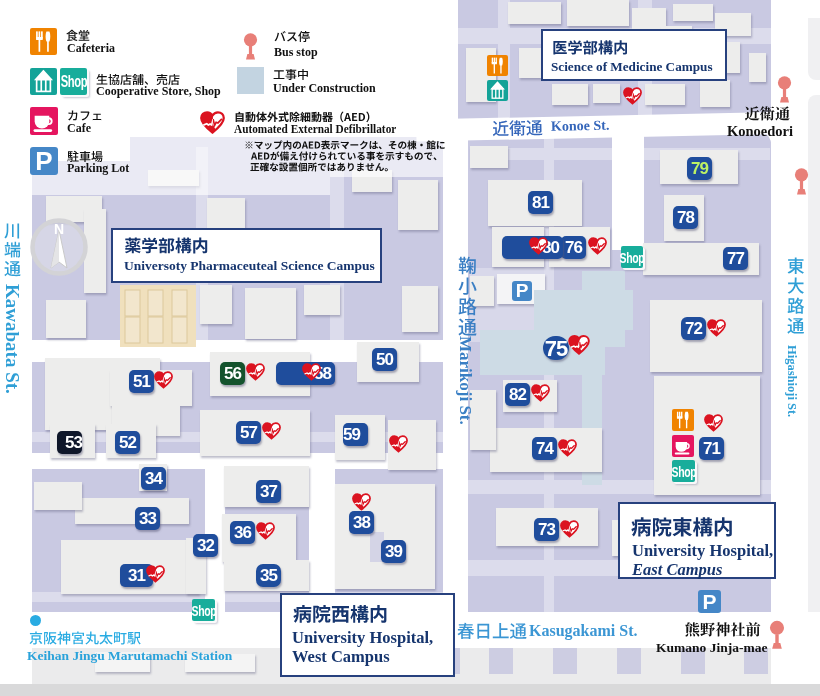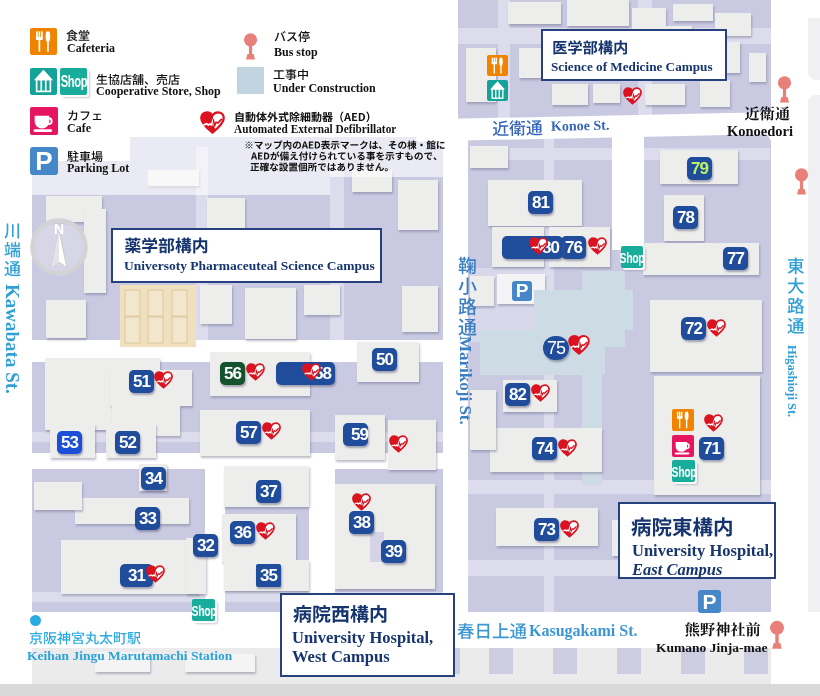--- a/index.html
+++ b/index.html
@@ -246,43 +246,43 @@
 <div style="position:absolute;left:185px;top:654px;width:70px;height:18px;background:#f4f4f4;box-shadow:1px 2px 2px rgba(110,110,140,.45);"></div>
 
 <div style="position:absolute;left:120px;top:564px;width:33px;height:23px;background:#1f4d9c;border-radius:5px;color:#fff;font-weight:bold;font-size:17px;font-family:'Liberation Sans',sans-serif;text-align:center;line-height:24px;letter-spacing:-1px;box-shadow:1px 2px 2px rgba(90,90,120,.5);">31</div>
 
 <div style="position:absolute;left:193px;top:534px;width:25px;height:23px;background:#1f4d9c;border-radius:5px;color:#fff;font-weight:bold;font-size:17px;font-family:'Liberation Sans',sans-serif;text-align:center;line-height:24px;letter-spacing:-1px;box-shadow:1px 2px 2px rgba(90,90,120,.5);">32</div>
 
 <div style="position:absolute;left:135px;top:507px;width:25px;height:23px;background:#1f4d9c;border-radius:5px;color:#fff;font-weight:bold;font-size:17px;font-family:'Liberation Sans',sans-serif;text-align:center;line-height:24px;letter-spacing:-1px;box-shadow:1px 2px 2px rgba(90,90,120,.5);">33</div>
 
 <div style="position:absolute;left:141px;top:467px;width:25px;height:23px;background:#1f4d9c;border-radius:5px;color:#fff;font-weight:bold;font-size:17px;font-family:'Liberation Sans',sans-serif;text-align:center;line-height:24px;letter-spacing:-1px;box-shadow:1px 2px 2px rgba(90,90,120,.5);">34</div>
 
-<div style="position:absolute;left:256px;top:564px;width:25px;height:23px;background:#1f4d9c;border-radius:2px;color:#fff;font-weight:bold;font-size:17px;font-family:'Liberation Sans',sans-serif;text-align:center;line-height:24px;letter-spacing:-1px;box-shadow:1px 2px 2px rgba(90,90,120,.5);">35</div>
+<div style="position:absolute;left:256px;top:564px;width:25px;height:23px;background:#1f4d9c;border-radius:7px;color:#fff;font-weight:bold;font-size:17px;font-family:'Liberation Sans',sans-serif;text-align:center;line-height:24px;letter-spacing:-1px;box-shadow:1px 2px 2px rgba(90,90,120,.5);">35</div>
 
 <div style="position:absolute;left:230px;top:521px;width:25px;height:23px;background:#1f4d9c;border-radius:5px;color:#fff;font-weight:bold;font-size:17px;font-family:'Liberation Sans',sans-serif;text-align:center;line-height:24px;letter-spacing:-1px;box-shadow:1px 2px 2px rgba(90,90,120,.5);">36</div>
 
 <div style="position:absolute;left:256px;top:480px;width:25px;height:23px;background:#1f4d9c;border-radius:5px;color:#fff;font-weight:bold;font-size:17px;font-family:'Liberation Sans',sans-serif;text-align:center;line-height:24px;letter-spacing:-1px;box-shadow:1px 2px 2px rgba(90,90,120,.5);">37</div>
 
 <div style="position:absolute;left:349px;top:511px;width:25px;height:23px;background:#1f4d9c;border-radius:5px;color:#fff;font-weight:bold;font-size:17px;font-family:'Liberation Sans',sans-serif;text-align:center;line-height:24px;letter-spacing:-1px;box-shadow:1px 2px 2px rgba(90,90,120,.5);">38</div>
 
 <div style="position:absolute;left:381px;top:540px;width:25px;height:23px;background:#1f4d9c;border-radius:5px;color:#fff;font-weight:bold;font-size:17px;font-family:'Liberation Sans',sans-serif;text-align:center;line-height:24px;letter-spacing:-1px;box-shadow:1px 2px 2px rgba(90,90,120,.5);">39</div>
 
 <div style="position:absolute;left:129px;top:370px;width:25px;height:23px;background:#1f4d9c;border-radius:5px;color:#fff;font-weight:bold;font-size:17px;font-family:'Liberation Sans',sans-serif;text-align:center;line-height:24px;letter-spacing:-1px;box-shadow:1px 2px 2px rgba(90,90,120,.5);">51</div>
 
 <div style="position:absolute;left:115px;top:431px;width:25px;height:23px;background:#1f4d9c;border-radius:5px;color:#fff;font-weight:bold;font-size:17px;font-family:'Liberation Sans',sans-serif;text-align:center;line-height:24px;letter-spacing:-1px;box-shadow:1px 2px 2px rgba(90,90,120,.5);">52</div>
 
-<div style="position:absolute;left:57px;top:431px;width:25px;height:23px;background:#1d4ed8;border-radius:5px;color:#fff;font-weight:bold;font-size:17px;font-family:'Liberation Sans',sans-serif;text-align:center;line-height:24px;letter-spacing:-1px;box-shadow:1px 2px 2px rgba(90,90,120,.5);">53</div>
+<div style="position:absolute;left:57px;top:431px;width:25px;height:23px;background:#0f172a;border-radius:5px;color:#fff;font-weight:bold;font-size:17px;font-family:'Liberation Sans',sans-serif;text-align:right;line-height:24px;letter-spacing:-1px;box-shadow:1px 2px 2px rgba(90,90,120,.5);">53</div>
 
 <div style="position:absolute;left:220px;top:362px;width:25px;height:23px;background:#14532d;border-radius:5px;color:#fff;font-weight:bold;font-size:17px;font-family:'Liberation Sans',sans-serif;text-align:center;line-height:24px;letter-spacing:-1px;box-shadow:1px 2px 2px rgba(90,90,120,.5);">56</div>
 
 <div style="position:absolute;left:236px;top:421px;width:25px;height:23px;background:#1f4d9c;border-radius:5px;color:#fff;font-weight:bold;font-size:17px;font-family:'Liberation Sans',sans-serif;text-align:center;line-height:24px;letter-spacing:-1px;box-shadow:1px 2px 2px rgba(90,90,120,.5);">57</div>
 
 <div style="position:absolute;left:276px;top:362px;width:25px;height:23px;background:#1f4d9c;border-radius:5px;color:#fff;font-weight:bold;font-size:17px;font-family:'Liberation Sans',sans-serif;text-align:center;line-height:24px;letter-spacing:-1px;box-shadow:1px 2px 2px rgba(90,90,120,.5);padding-left:34px;">58</div>
 
-<div style="position:absolute;left:343px;top:423px;width:25px;height:23px;background:#1f4d9c;border-radius:5px;color:#fff;font-weight:bold;font-size:17px;font-family:'Liberation Sans',sans-serif;text-align:right;line-height:24px;letter-spacing:-1px;box-shadow:1px 2px 2px rgba(90,90,120,.5);">59</div>
+<div style="position:absolute;left:343px;top:423px;width:25px;height:23px;background:#1f4d9c;border-radius:5px;color:#fff;font-weight:bold;font-size:17px;font-family:'Liberation Sans',sans-serif;text-align:left;line-height:24px;letter-spacing:-1px;box-shadow:1px 2px 2px rgba(90,90,120,.5);">59</div>
 
 <div style="position:absolute;left:372px;top:348px;width:25px;height:23px;background:#1f4d9c;border-radius:5px;color:#fff;font-weight:bold;font-size:17px;font-family:'Liberation Sans',sans-serif;text-align:center;line-height:24px;letter-spacing:-1px;box-shadow:1px 2px 2px rgba(90,90,120,.5);">50</div>
 
 <div style="position:absolute;left:699px;top:437px;width:25px;height:23px;background:#1f4d9c;border-radius:5px;color:#fff;font-weight:bold;font-size:17px;font-family:'Liberation Sans',sans-serif;text-align:center;line-height:24px;letter-spacing:-1px;box-shadow:1px 2px 2px rgba(90,90,120,.5);">71</div>
 
 <div style="position:absolute;left:681px;top:317px;width:25px;height:23px;background:#1f4d9c;border-radius:6px;color:#fff;font-weight:bold;font-size:17px;font-family:'Liberation Sans',sans-serif;text-align:center;line-height:24px;letter-spacing:-1px;box-shadow:1px 2px 2px rgba(90,90,120,.5);">72</div>
 
 <div style="position:absolute;left:534px;top:518px;width:25px;height:23px;background:#1f4d9c;border-radius:5px;color:#fff;font-weight:bold;font-size:17px;font-family:'Liberation Sans',sans-serif;text-align:center;line-height:24px;letter-spacing:-1px;box-shadow:1px 2px 2px rgba(90,90,120,.5);">73</div>
 
 <div style="position:absolute;left:532px;top:437px;width:25px;height:23px;background:#1f4d9c;border-radius:5px;color:#fff;font-weight:bold;font-size:17px;font-family:'Liberation Sans',sans-serif;text-align:center;line-height:24px;letter-spacing:-1px;box-shadow:1px 2px 2px rgba(90,90,120,.5);">74</div>
@@ -294,21 +294,21 @@
 <div style="position:absolute;left:673px;top:206px;width:25px;height:23px;background:#1f4d9c;border-radius:5px;color:#fff;font-weight:bold;font-size:17px;font-family:'Liberation Sans',sans-serif;text-align:center;line-height:24px;letter-spacing:-1px;box-shadow:1px 2px 2px rgba(90,90,120,.5);">78</div>
 
 <div style="position:absolute;left:687px;top:157px;width:25px;height:23px;background:#1f4d9c;border-radius:5px;color:#bef264;font-weight:bold;font-size:17px;font-family:'Liberation Sans',sans-serif;text-align:center;line-height:24px;letter-spacing:-1px;box-shadow:1px 2px 2px rgba(90,90,120,.5);">79</div>
 
 <div style="position:absolute;left:502px;top:236px;width:25px;height:23px;background:#1f4d9c;border-radius:5px;color:#fff;font-weight:bold;font-size:17px;font-family:'Liberation Sans',sans-serif;text-align:center;line-height:24px;letter-spacing:-1px;box-shadow:1px 2px 2px rgba(90,90,120,.5);padding-left:36px;">80</div>
 
 <div style="position:absolute;left:528px;top:191px;width:25px;height:23px;background:#1f4d9c;border-radius:5px;color:#fff;font-weight:bold;font-size:17px;font-family:'Liberation Sans',sans-serif;text-align:center;line-height:24px;letter-spacing:-1px;box-shadow:1px 2px 2px rgba(90,90,120,.5);">81</div>
 
 <div style="position:absolute;left:505px;top:383px;width:25px;height:23px;background:#1f4d9c;border-radius:5px;color:#fff;font-weight:bold;font-size:17px;font-family:'Liberation Sans',sans-serif;text-align:center;line-height:24px;letter-spacing:-1px;box-shadow:1px 2px 2px rgba(90,90,120,.5);">82</div>
 
-<div style="position:absolute;left:543px;top:336px;width:26px;height:24px;background:#1f4d9c;border-radius:12px;color:#fff;font-weight:normal;font-size:18px;font-family:'Liberation Sans',sans-serif;text-align:center;line-height:25px;letter-spacing:-1px;box-shadow:1px 2px 2px rgba(90,90,120,.5);">75</div>
+<div style="position:absolute;left:543px;top:336px;width:26px;height:24px;background:#1f4d9c;border-radius:12px;color:#fff;font-weight:bold;font-size:22px;font-family:'Liberation Sans',sans-serif;text-align:center;line-height:25px;letter-spacing:-1px;box-shadow:1px 2px 2px rgba(90,90,120,.5);">75</div>
 
 <svg style="position:absolute;left:146px;top:565px" width="19" height="18" viewBox="0 0 24 22">
       <use href="#aed"></use>
     </svg>
 
 <svg style="position:absolute;left:256px;top:522px" width="19" height="18" viewBox="0 0 24 22">
       <use href="#aed"></use>
     </svg>
 
 <svg style="position:absolute;left:352px;top:493px" width="19" height="18" viewBox="0 0 24 22">

